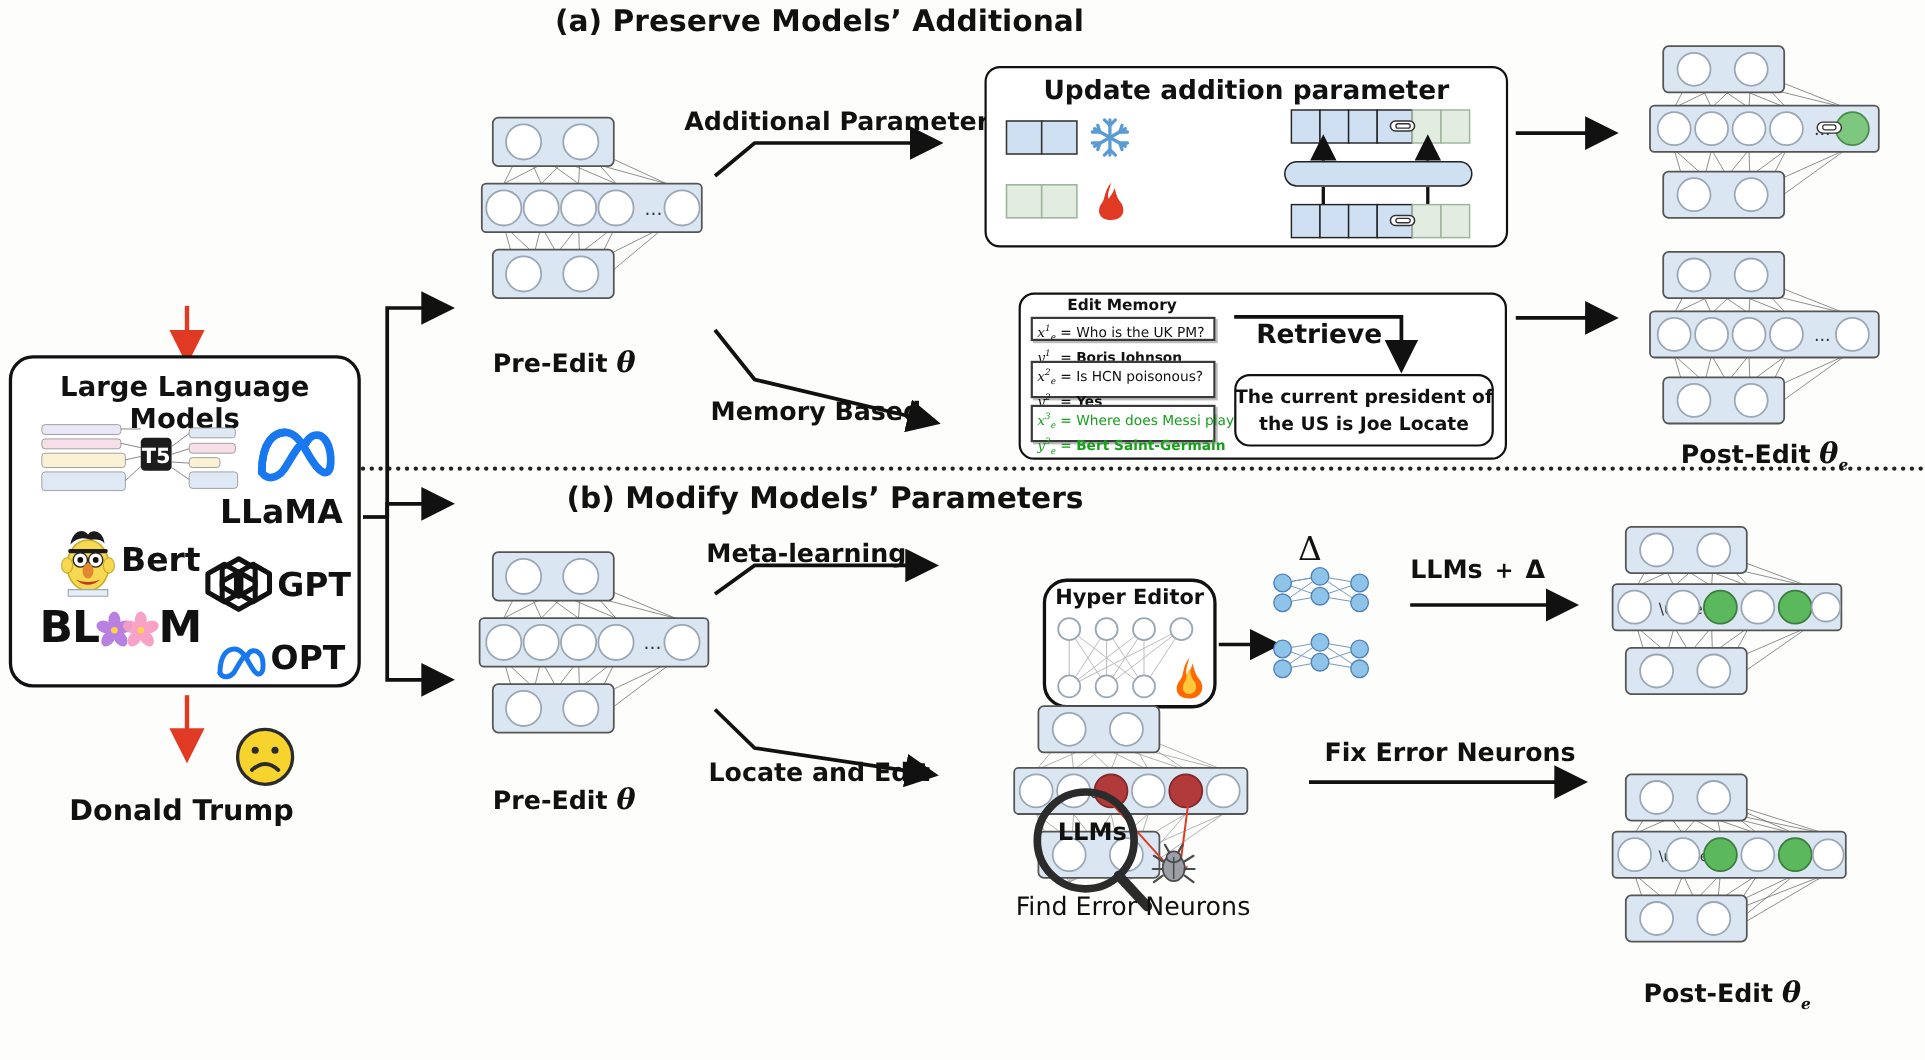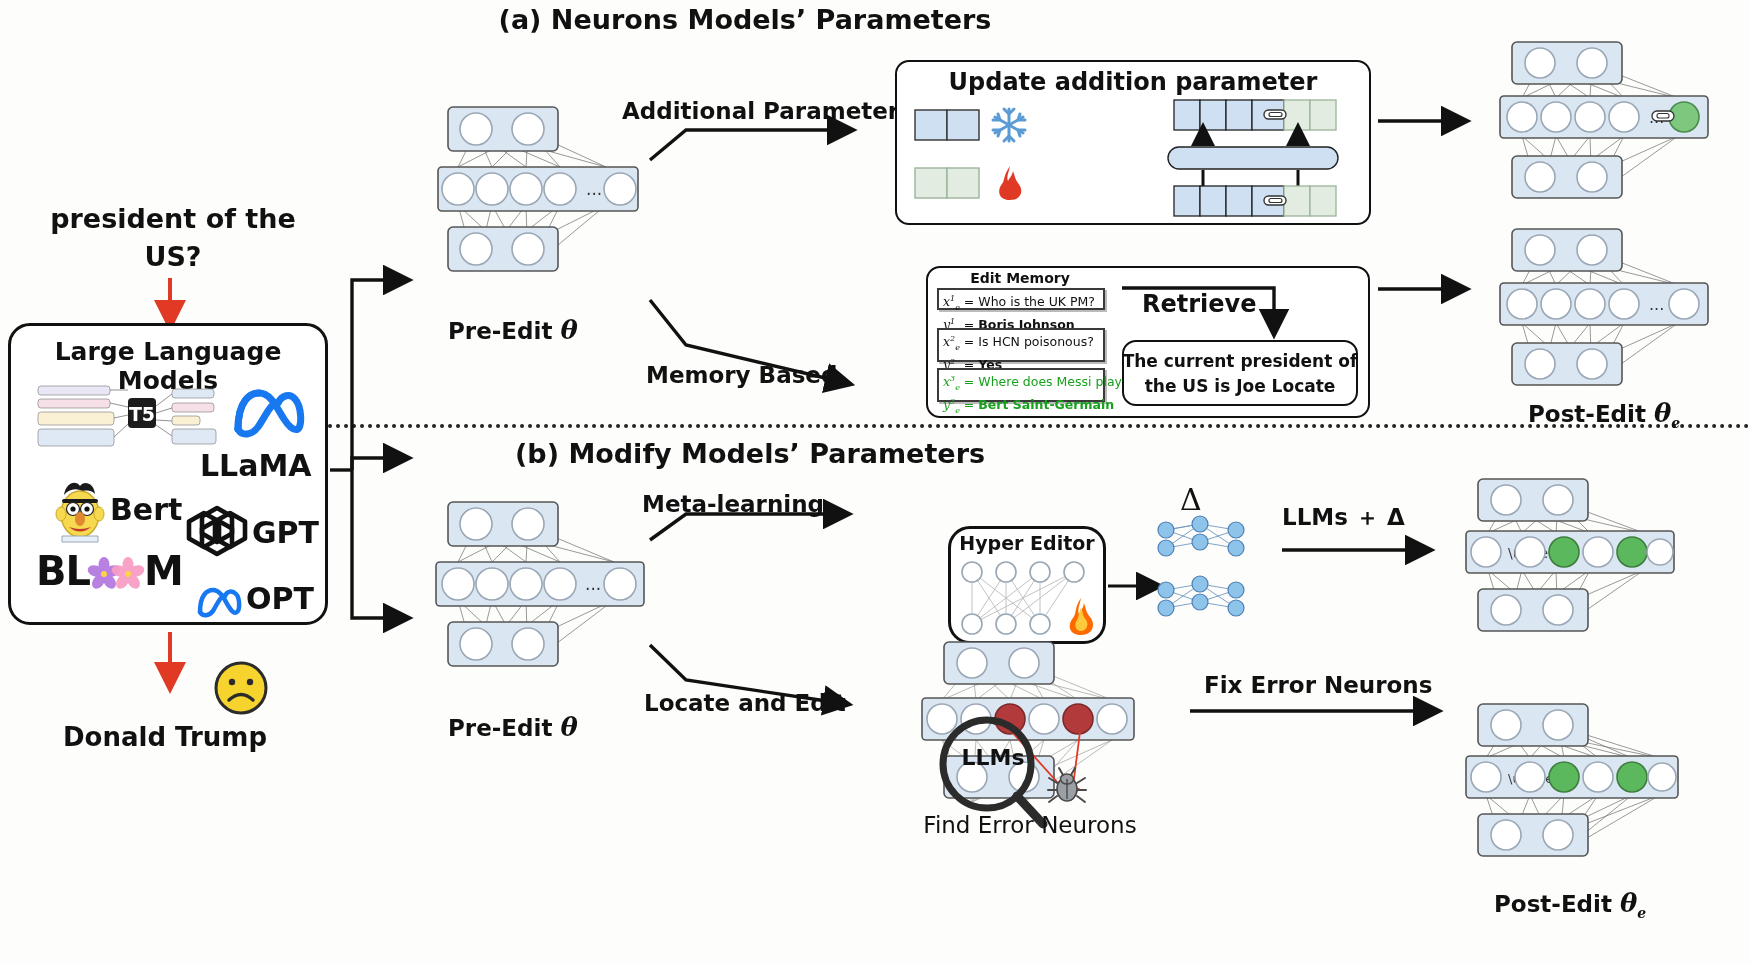--- a/index.html
+++ b/index.html
@@ -20,28 +20,27 @@
   .ital{font-style:italic;font-family:"DejaVu Serif","Liberation Serif",serif;}
   sup{font-size:8px;}
   sub{font-size:8px;}
   .green{color:#17a01c;}
   .qtext{font-size:27px;font-weight:bold;line-height:38px;text-align:center;}
   .greek{font-family:"DejaVu Serif","Liberation Serif",serif;font-style:italic;font-size:26px;}
 </style>
 </head>
 <body>
 
-<div class="abs hdr" style="left:425px;top:4px;width:640px;text-align:center;">(a) Neurons Models’ Parameters</div>
+<div class="abs hdr" style="left:425px;top:4px;width:640px;text-align:center;">(a) Preserve Models’ Additional</div>
 
 <div class="abs hdr" style="left:430px;top:438px;width:640px;text-align:center;">(b) Modify Models’ Parameters</div>
 
 <div class="abs divider" style="left:240px;top:424px;width:1510px;"></div>
 
 <div class="abs qtext" style="left:18px;top:200px;width:310px;">
-  <div>president of the US?</div>
 </div>
 
 <svg class="abs" style="left:150px;top:278px;" width="40" height="48">
   <defs>
       <marker id="rar" markerWidth="8" markerHeight="8" refX="4" refY="4" orient="auto">
     <path d="M0,0 L8,4 L0,8 z" fill="#e03a24"></path>
       </marker>
     </defs>
   <line x1="20" y1="0" x2="20" y2="38" stroke="#e03a24" stroke-width="4" marker-end="url(#rar)"></line>
 </svg>

